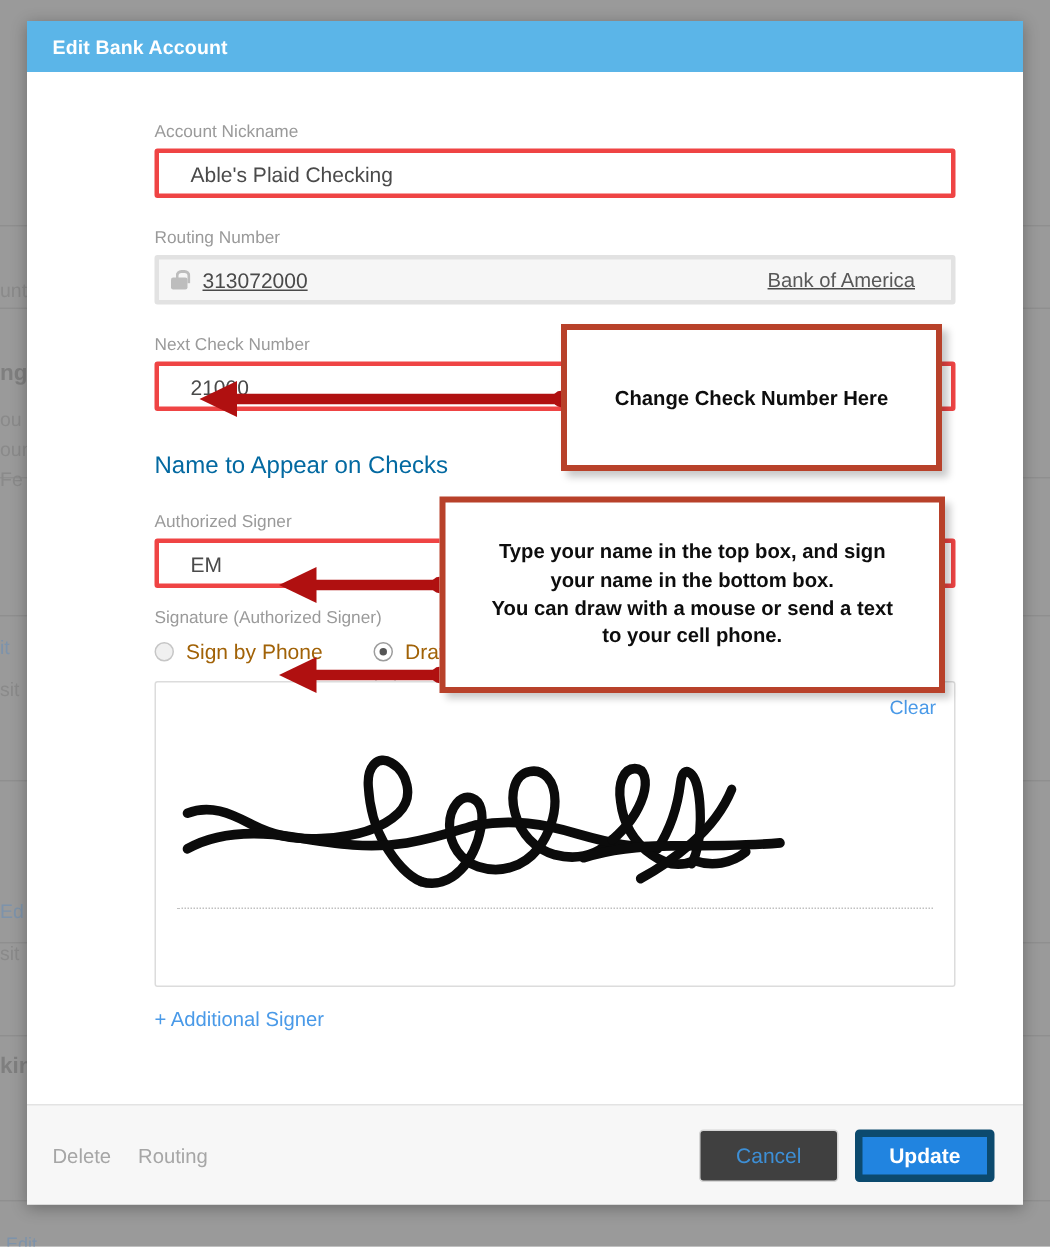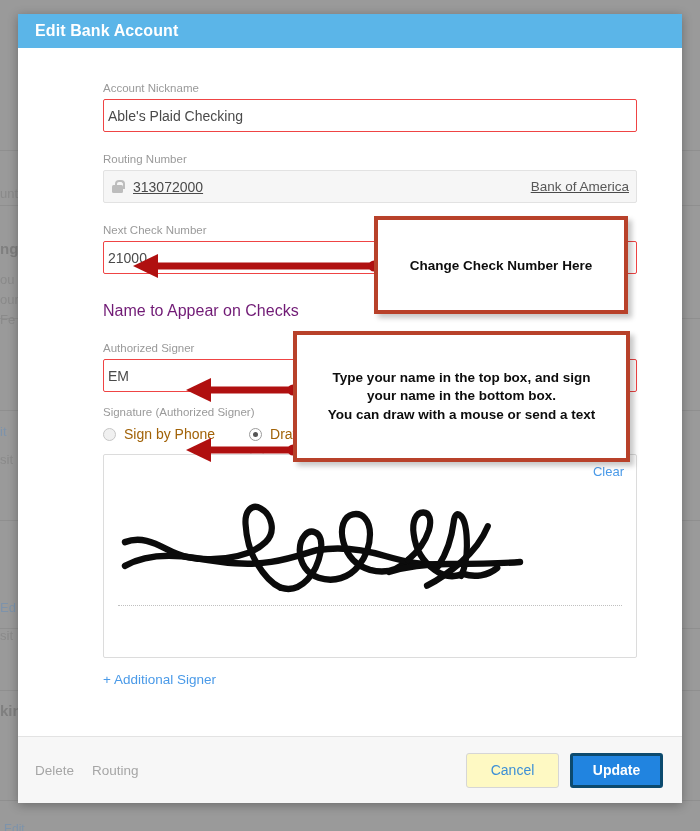--- a/index.html
+++ b/index.html
@@ -35,21 +35,21 @@
     left:18px; top:14px;
     width:664px; height:789px;
     background:#ffffff;
     box-shadow:0 2px 10px rgba(0,0,0,.3);
     display:flex; flex-direction:column;
   }
   #modal-header {
     height:34px;
     background:#5bb5e8;
     color:#ffffff;
-    font-size:16px;
+    font-size:13px;
     font-weight:bold;
     display:flex; align-items:center;
     padding-left:17px;
     letter-spacing:.1px;
     flex:0 0 auto;
   }
   #modal-body {
     flex:1 1 auto;
     position:relative;
     padding:34px 45px 0 45px;
@@ -68,25 +68,25 @@
   
   .field-label {
     font-size:11.5px;
     color:#9a9a9a;
     margin-bottom:5px;
     display:block;
   }
   .txtbox {
     width:100%;
     height:33px;
-    border:1px solid #ef4444;
+    border:3px solid #ef4444;
     border-radius:2px;
     background:#ffffff;
     display:flex; align-items:center;
-    padding:0 4px;
+    padding:0 21px;
     font-size:14px;
     color:#4a4a4a;
   }
   .txtbox.readonly {
     background:#f6f6f6;
     border-color:#e2e2e2;
     padding-left:8px;
     justify-content:space-between;
     text-decoration:underline;
   }
@@ -109,21 +109,21 @@
   .ro-right { color:#585858; font-size:13.5px; padding-right:3px; }
 
   .row-2col { display:flex; gap:7px; }
   .col { flex:1 1 0; min-width:0; }
 
   .gap-a { height:21px; }
   .gap-b { height:21px; }
 
   .section-title {
     font-size:16px;
-    color:#701a75;
+    color:#0369a1;
     margin:28px 0 22px 0;
   }
 
   
   .radio-row { display:flex; align-items:center; gap:0; margin-top:8px; }
   .radio-item { display:flex; align-items:center; gap:8px; margin-right:34px; font-size:14px; color:#a16207; }
   .radio {
     width:13px; height:13px; border-radius:50%;
     border:1px solid #c6c6c6; background:#f0f0f0;
     display:inline-block; position:relative; flex:0 0 auto;
@@ -169,25 +169,25 @@
   
   .foot-left { display:flex; gap:18px; }
   .foot-link { color:#a6a6a6; font-size:13.5px; cursor:pointer; }
   .foot-right { margin-left:auto; display:flex; gap:11px; }
   .btn {
     height:35px; border-radius:3px;
     display:flex; align-items:center; justify-content:center;
     font-size:14px; cursor:pointer;
   }
   .btn-cancel {
-    width:93px; background:#fef9c3; border:1px solid #d6d6d6; color:#3d8fd6;
+    width:93px; background:#404040; border:1px solid #d6d6d6; color:#3d8fd6;
   }
   .btn-update {
     width:93px; background:#2184e0; color:#fff; font-weight:bold;
-    border:3px solid #0c4a6e;
+    border:5px solid #0c4a6e;
   }
 
   
   .anno {
     position:absolute;
     background:#ffffff;
     border:4px solid #b8412a;
     box-shadow:4px 4px 5px rgba(0,0,0,.22);
     display:flex; align-items:center; justify-content:center;
     text-align:center;
@@ -354,14 +354,15 @@
 
 <div class="anno" id="anno-1">
   <span>Change Check Number Here</span>
 </div>
 
 <div class="anno" id="anno-2">
   <div>
     <div>Type your name in the top box, and sign</div>
     <div>your name in the bottom box.</div>
     <div>You can draw with a mouse or send a text</div>
+    <div>to your cell phone.</div>
   </div>
 </div>
 
 </body></html>

